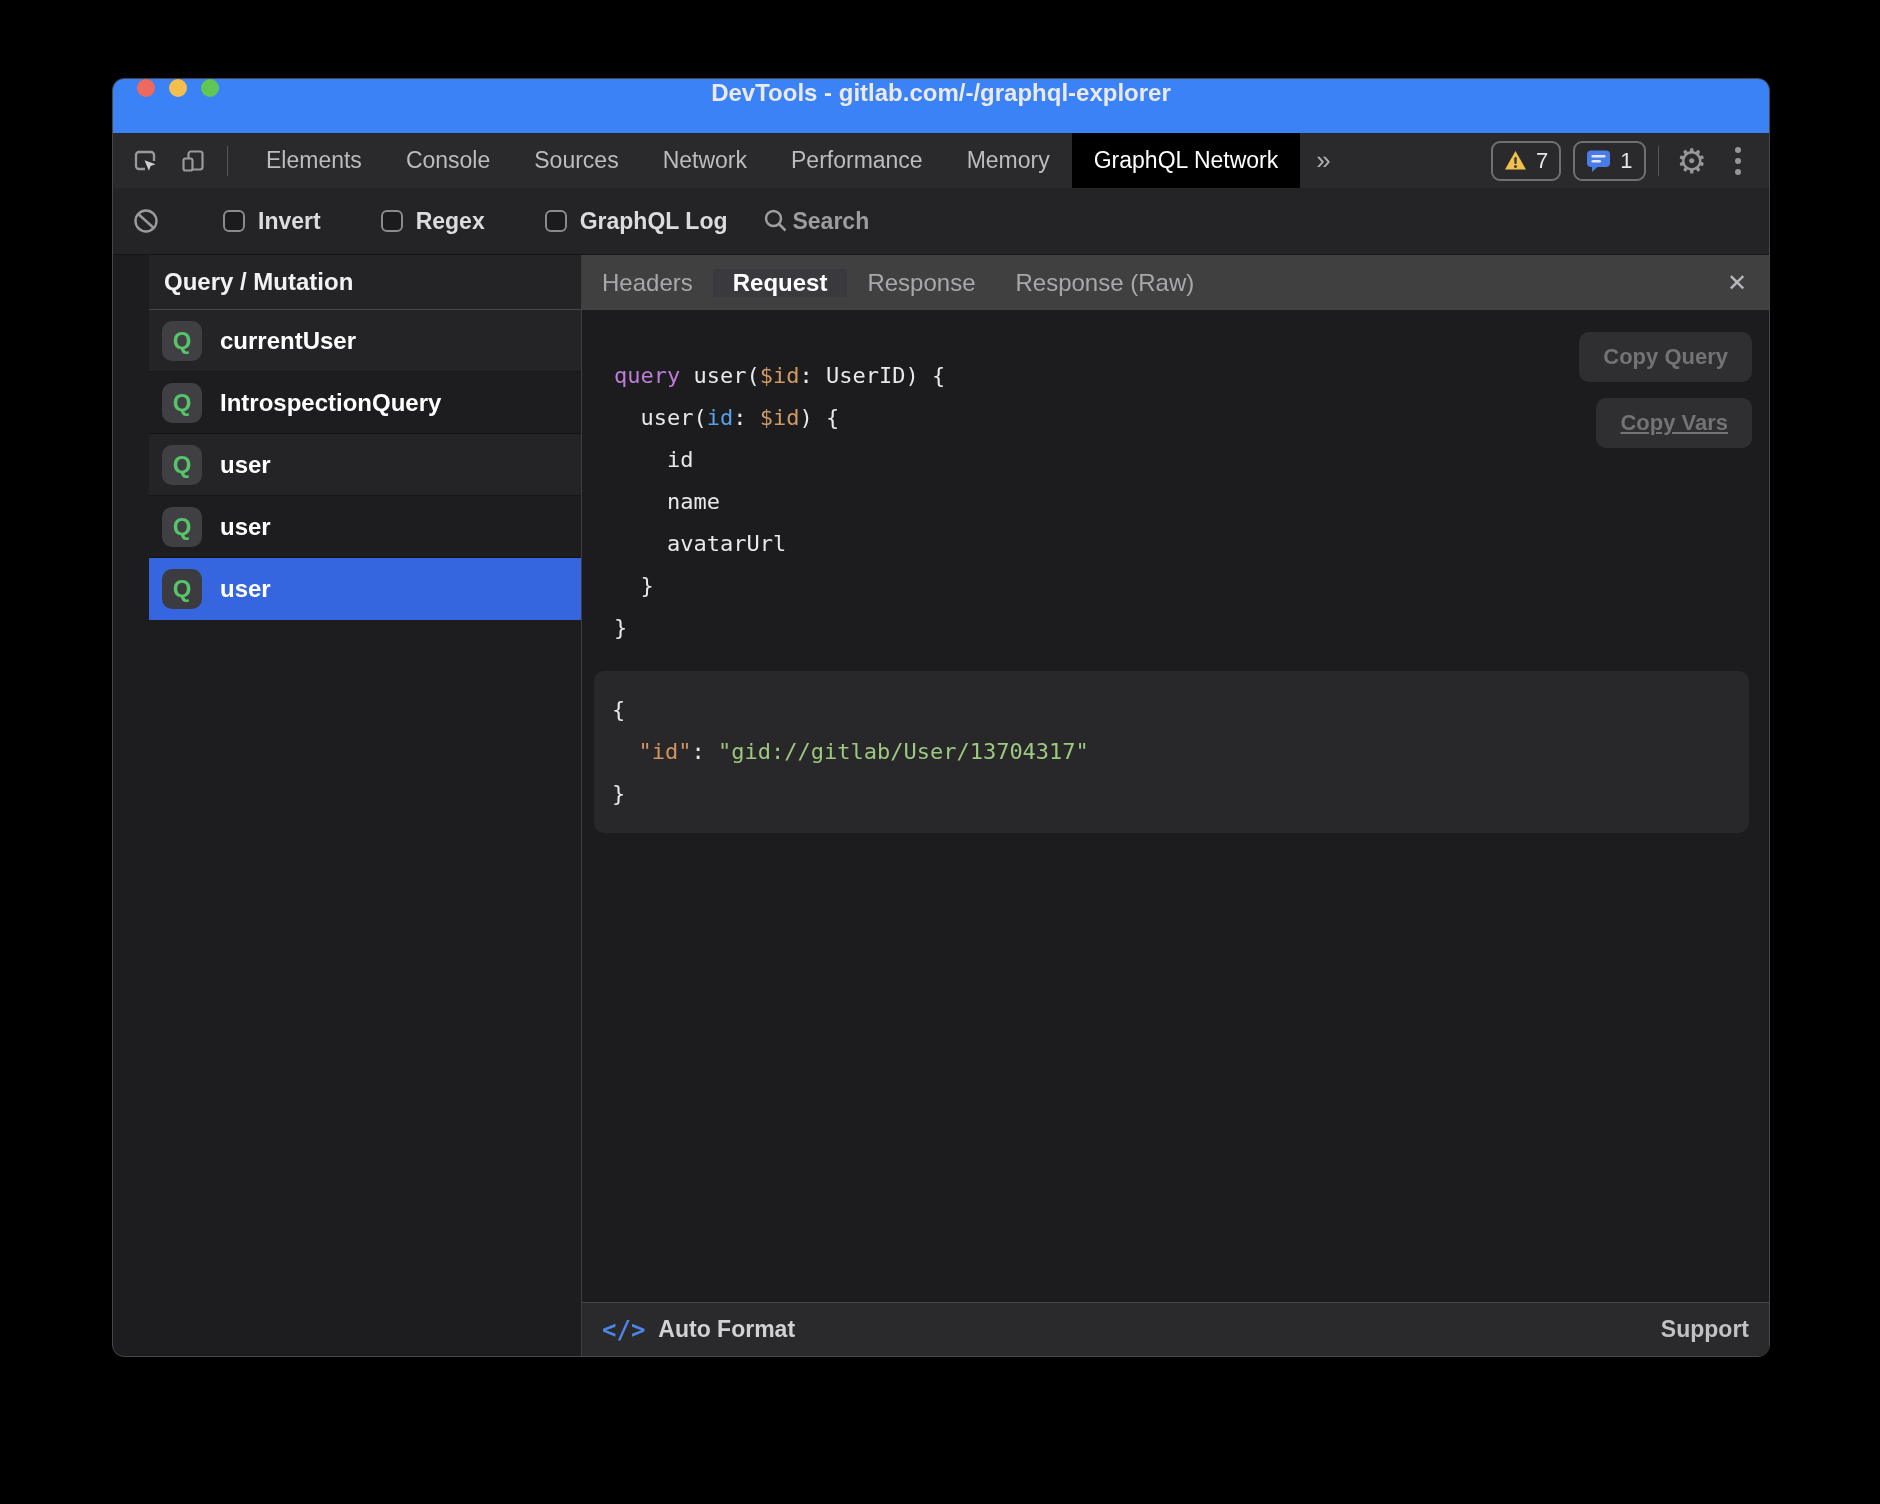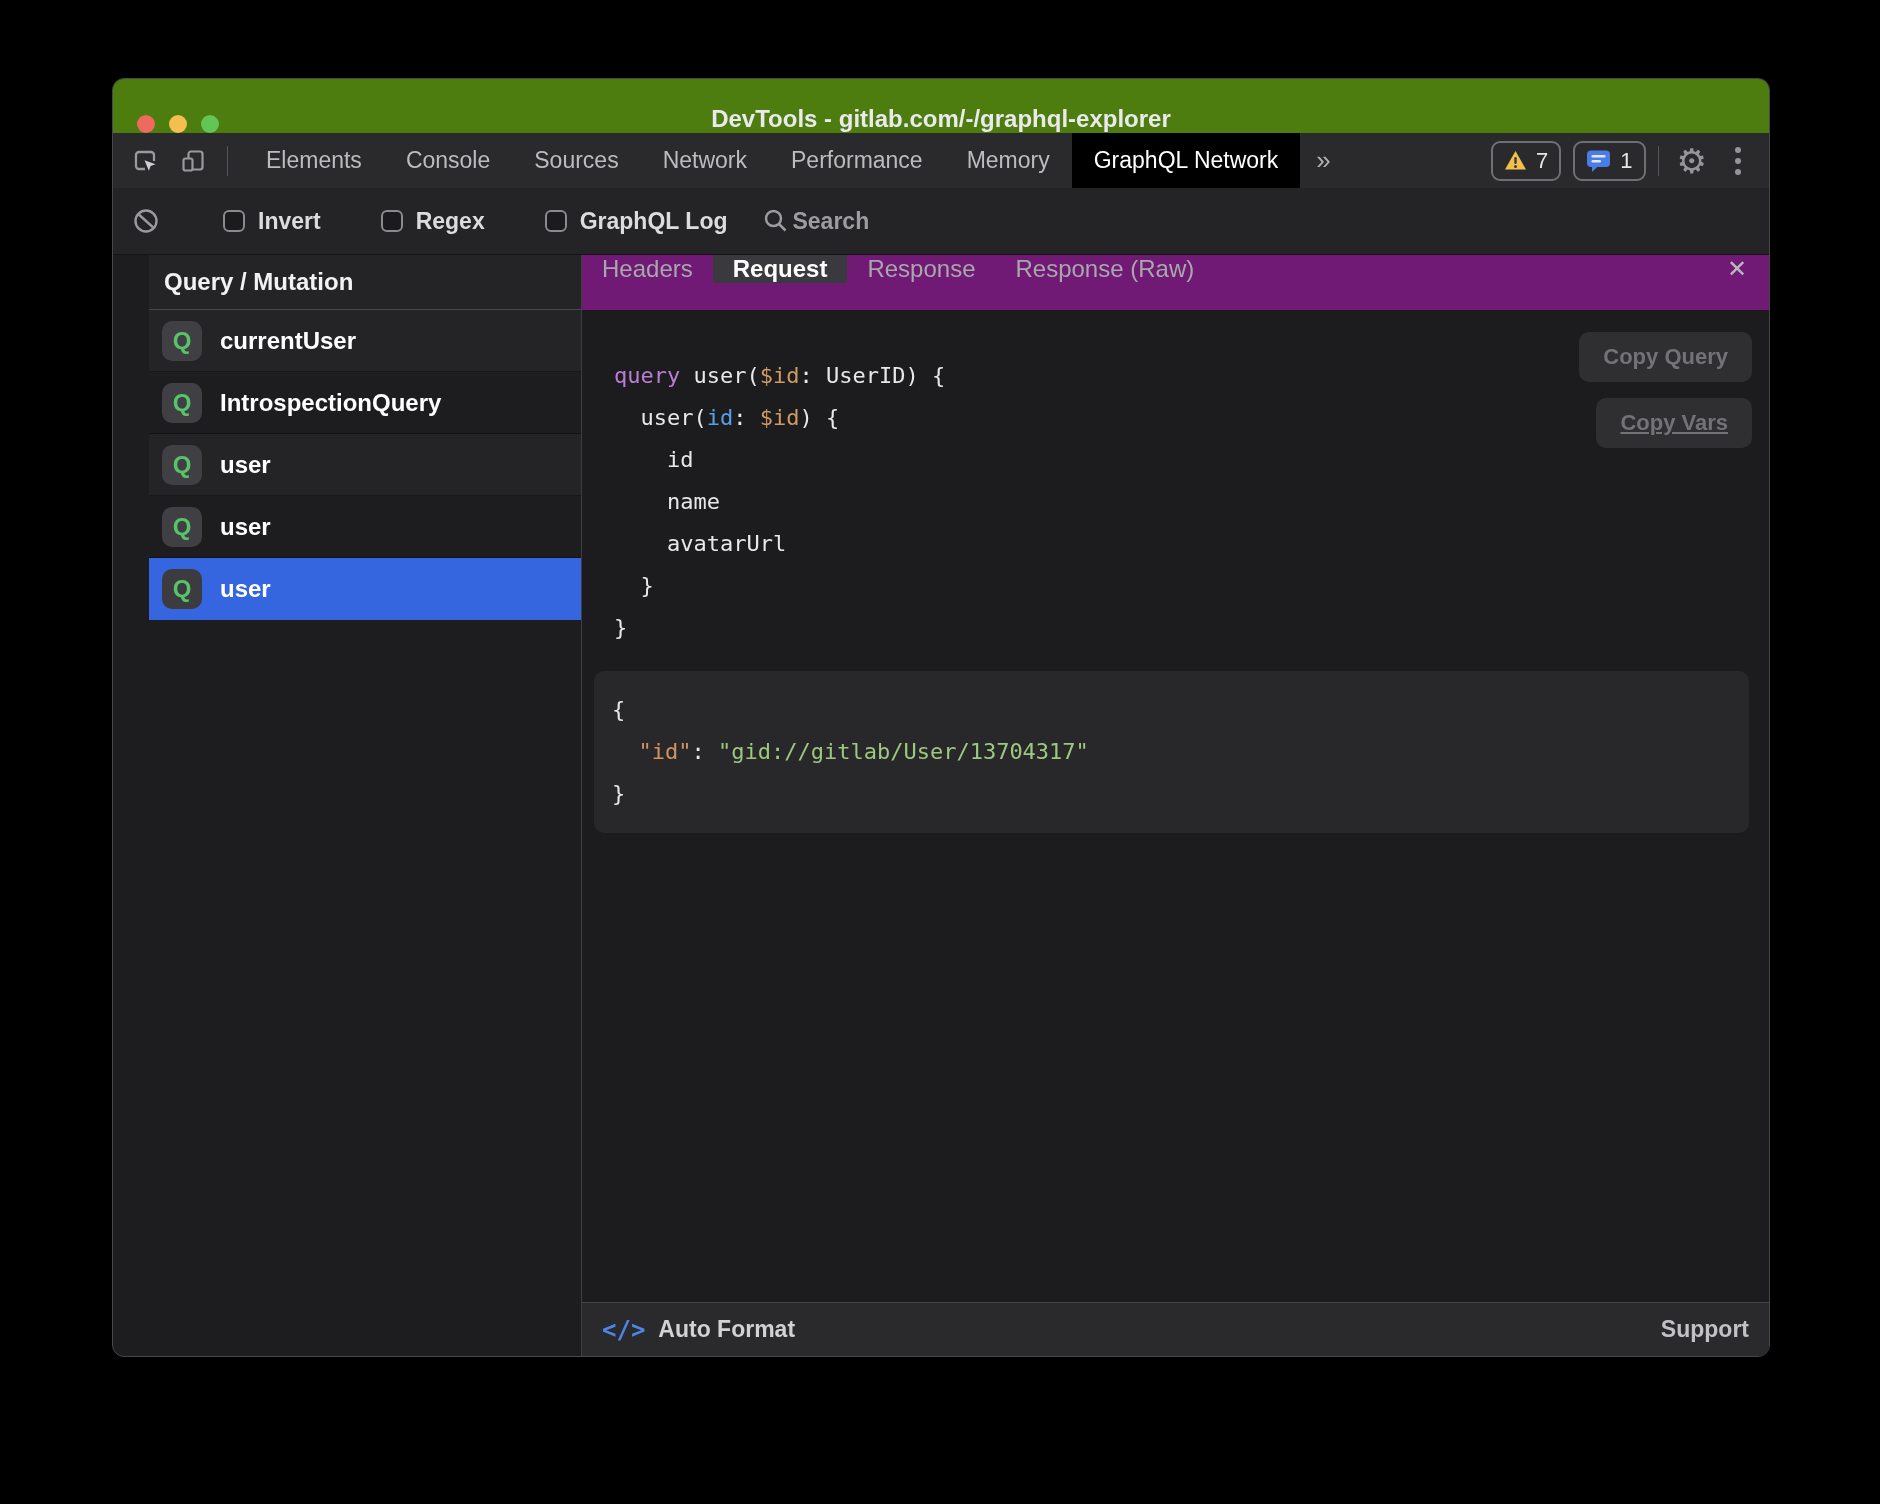--- a/index.html
+++ b/index.html
@@ -3,21 +3,21 @@
 <meta charset="utf-8">
 <style>
   * { margin:0; padding:0; box-sizing:border-box; }
   html,body { width:1880px; height:1504px; background:#000; font-family:"Liberation Sans",sans-serif; }
 
   .window { position:absolute; left:112px; top:78px; width:1658px; height:1279px;
             background:#1d1d1f; border-radius:12px; overflow:hidden;
             border:1px solid #47474b; }
 
   
-  .titlebar { height:54px; background:#4d7c0f; display:flex; align-items:flex-end; position:relative; }
+  .titlebar { height:54px; background:#3b82f6; display:flex; align-items:flex-start; position:relative; }
   .traffic { display:flex; gap:14px; padding-left:24px; z-index:2; }
   .light { width:18px; height:18px; border-radius:50%; }
   .title { position:absolute; left:0; right:0; text-align:center; font-size:24px; font-weight:bold; color:#eaeaec; }
 
   
   .tabbar { height:55px; background:#2a2a2c; display:flex; align-items:stretch; }
   .tool-icons { display:flex; align-items:center; gap:20px; padding:0 16px 0 18px; }
   .vsep { width:1px; height:30px; background:#55555a; align-self:center; }
   .tab { display:flex; align-items:center; padding:0 22px; font-size:23px; color:#bcbcc0; white-space:nowrap; }
   .tab.active { background:#000; color:#fff; }
@@ -51,21 +51,21 @@
   .qrow.odd { background:#242427; }
   .qrow.even { background:#1d1d1f; }
   .qrow.selected { background:#3566df; border-bottom-color:transparent; }
   .qbadge { width:40px; height:40px; border-radius:10px; background:#404044; display:flex; align-items:center;
             justify-content:center; font-size:24px; font-weight:bold; color:#58c46a; flex:0 0 auto; }
   .qrow.selected .qbadge { background:#3c3c40; }
   .qlabel { margin-left:18px; font-size:24px; font-weight:bold; color:#fff; white-space:nowrap; }
 
   
   .rightpanel { flex:1; display:flex; flex-direction:column; background:#1c1c1e; }
-  .panel-tabs { height:55px; background:#701a75; display:flex; align-items:flex-start; flex:0 0 auto; }
+  .panel-tabs { height:55px; background:#404040; display:flex; align-items:center; flex:0 0 auto; }
   .ptab { display:flex; align-items:center; padding:0 20px; font-size:24px; color:#a8a8ac; white-space:nowrap; }
   .ptab.active { background:#3a3a3e; color:#fff; font-weight:bold; }
   .close-x { margin-left:auto; display:flex; align-items:center; padding:0 22px; color:#b8b8bc; font-size:24px; }
 
   .panel-content { flex:1; position:relative; padding:45px 0 0 32px; overflow:hidden; }
   .code-line { height:42px; line-height:42px; font-family:"DejaVu Sans Mono",monospace; font-size:22px; white-space:pre; }
   .tok-kw  { color:#bb7dd7; }
   .tok-vr  { color:#cf9a63; }
   .tok-at  { color:#57a0e8; }
   .tok-pl  { color:#e8e8ea; }

